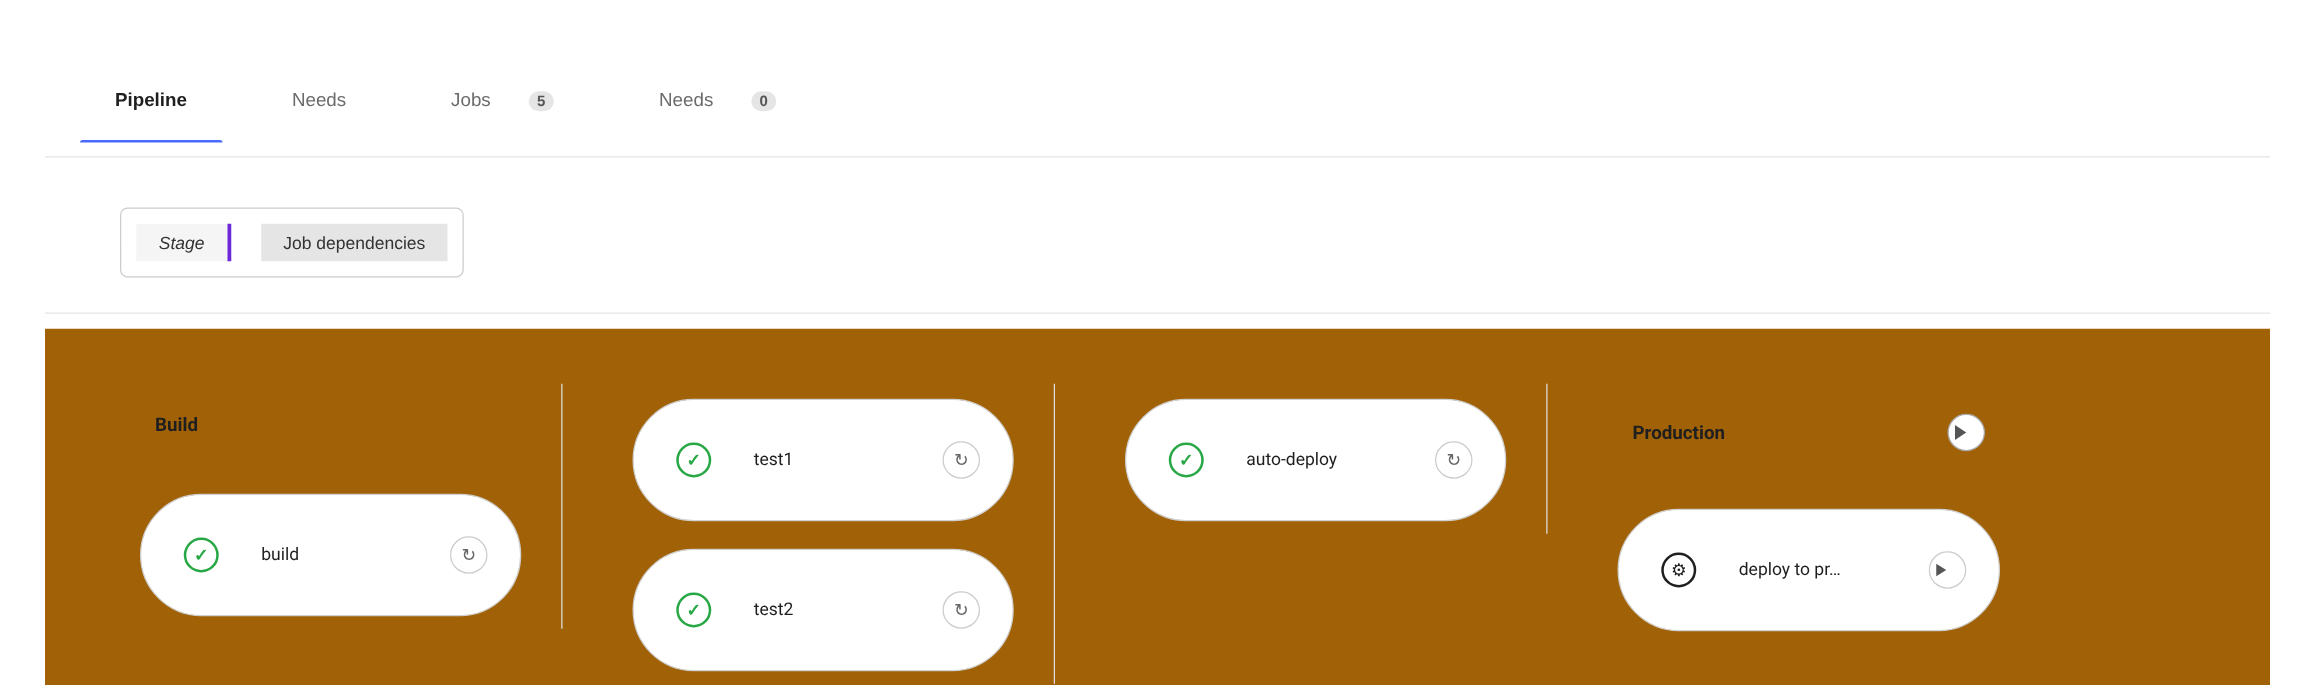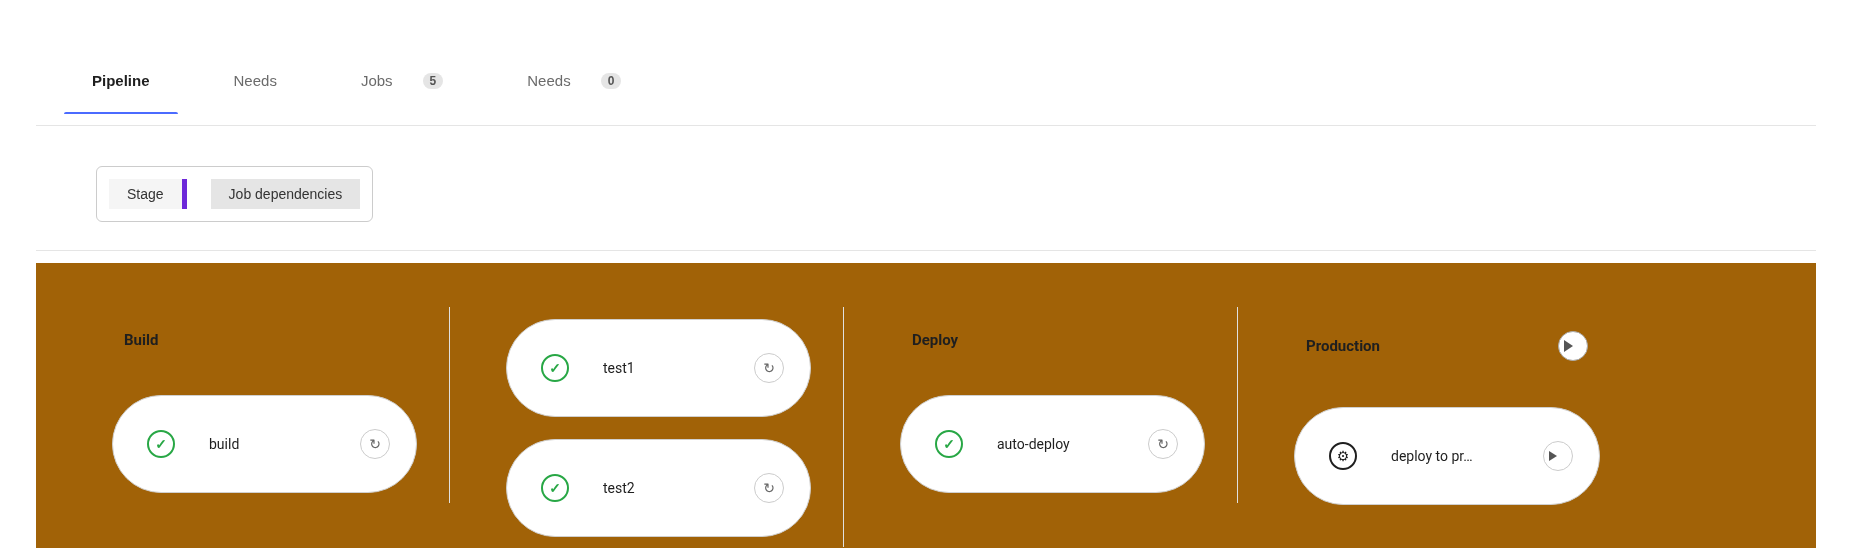--- a/index.html
+++ b/index.html
@@ -83,21 +83,22 @@
       cursor: pointer;
       border: none;
       background: #e5e5e5;
       color: #333;
     }
     .toggle-btn.active {
       background: #f5f5f5;
       font-weight: 500;
     }
     .toggle-btn:not(:last-child) {
-      border-right: 5px solid #6d28d9;
+      border-right: 3px solid #6d28d9;
+      font-style: italic;
     }
 
     
     .pipeline-area {
       padding: 20px 20px;
       background: #a16207;
       min-height: 340px;
     }
     .stages {
       display: flex;
@@ -295,23 +296,20 @@
         </div>
         <div class="job-pill">
           <div class="job-left">
             <div class="icon-success"></div>
             <span class="job-name">test2</span>
           </div>
           <button class="retry-btn">↻</button>
         </div>
       </div>
       <div class="stage">
-        <div class="stage-header">
-          <span class="stage-title">Deploy</span>
-        </div>
         <div class="job-pill">
           <div class="job-left">
             <div class="icon-success"></div>
             <span class="job-name">auto-deploy</span>
           </div>
           <button class="retry-btn">↻</button>
         </div>
       </div>
       <div class="stage">
         <div class="stage-header">

